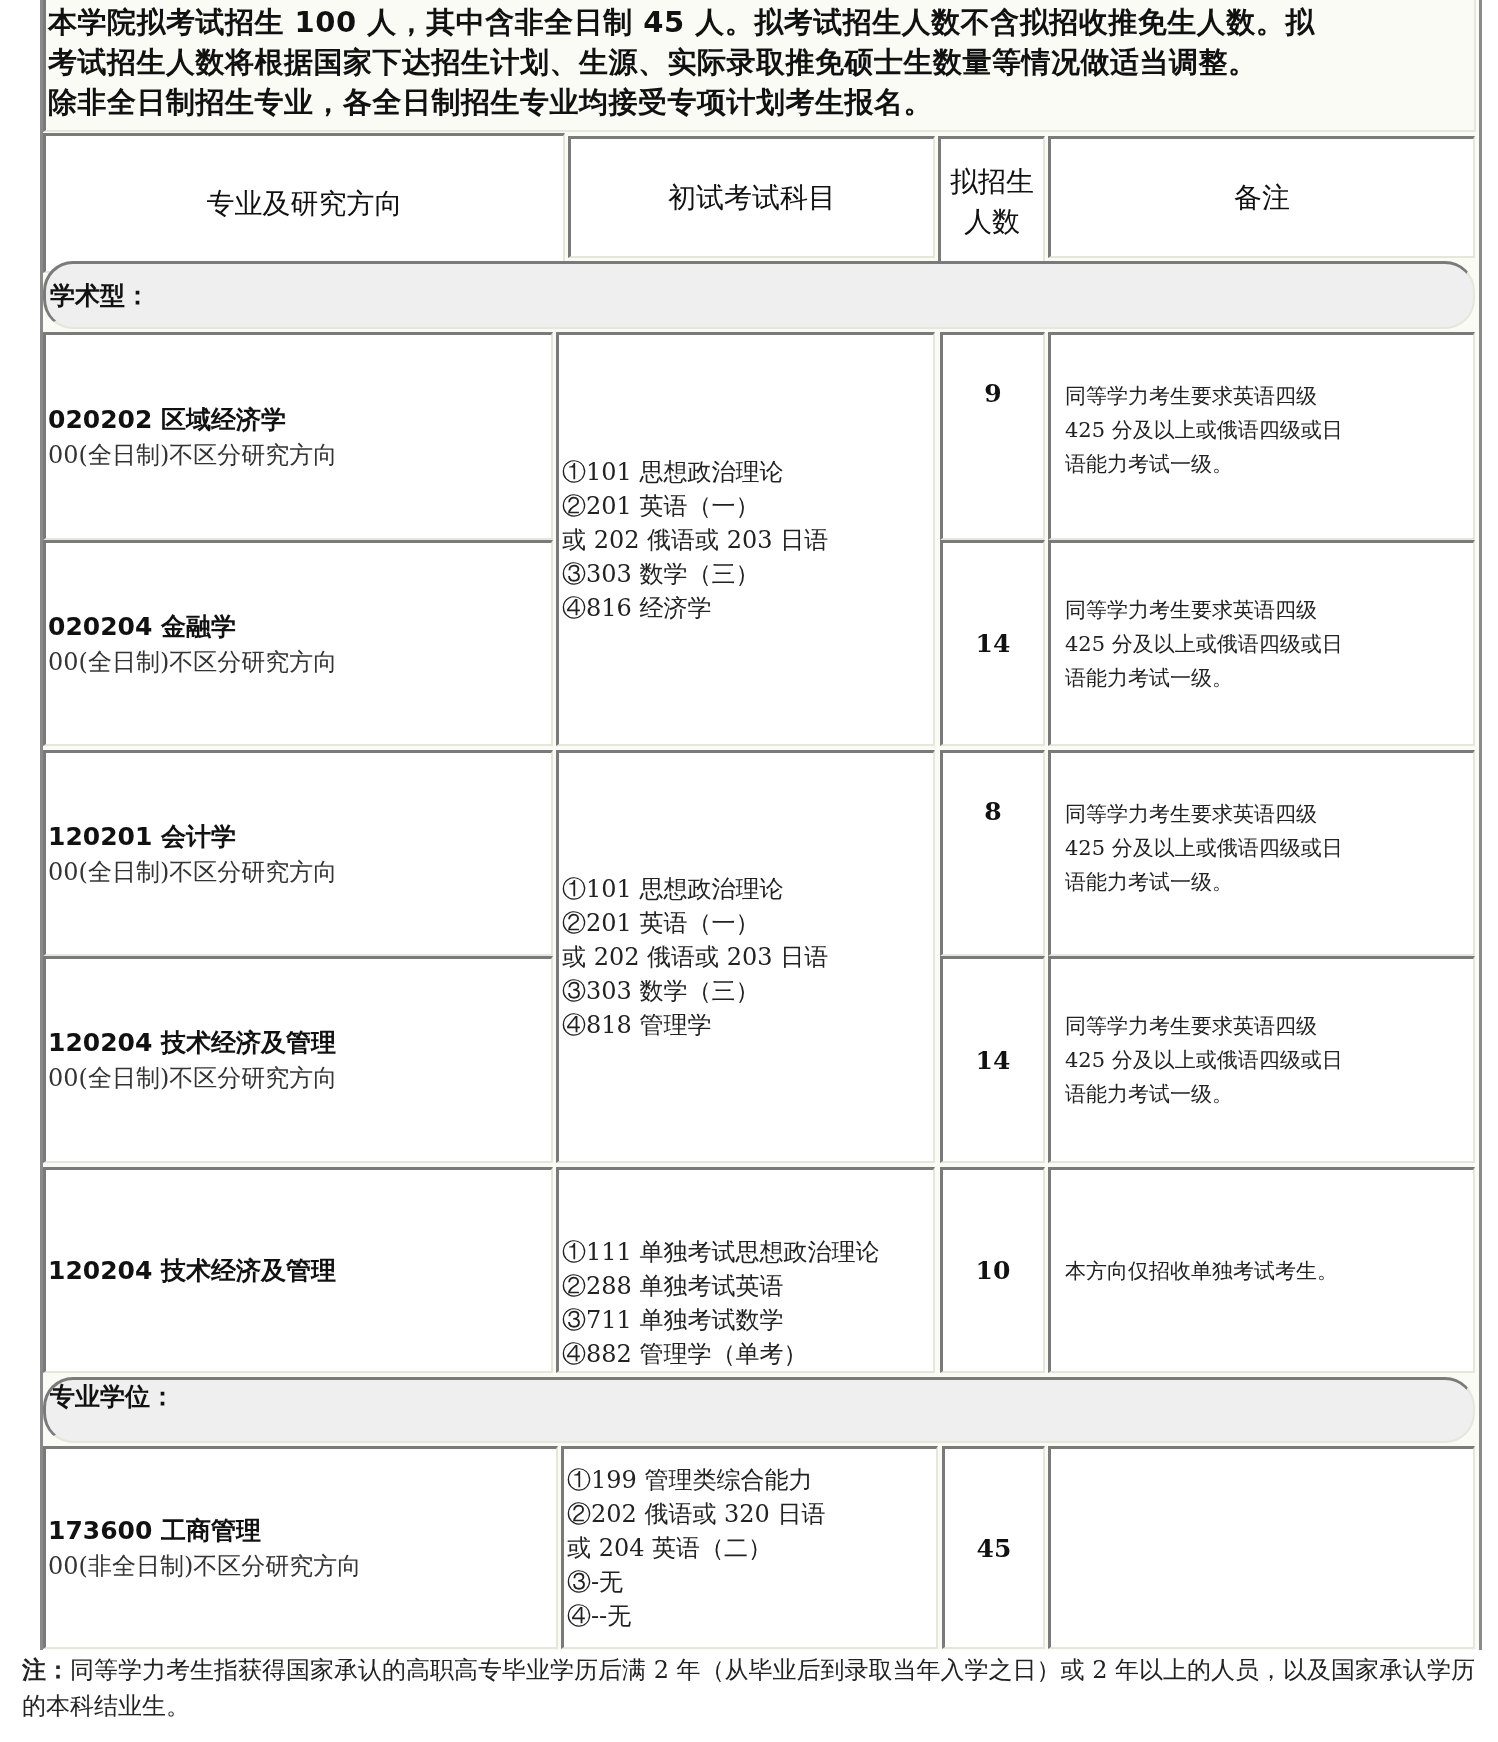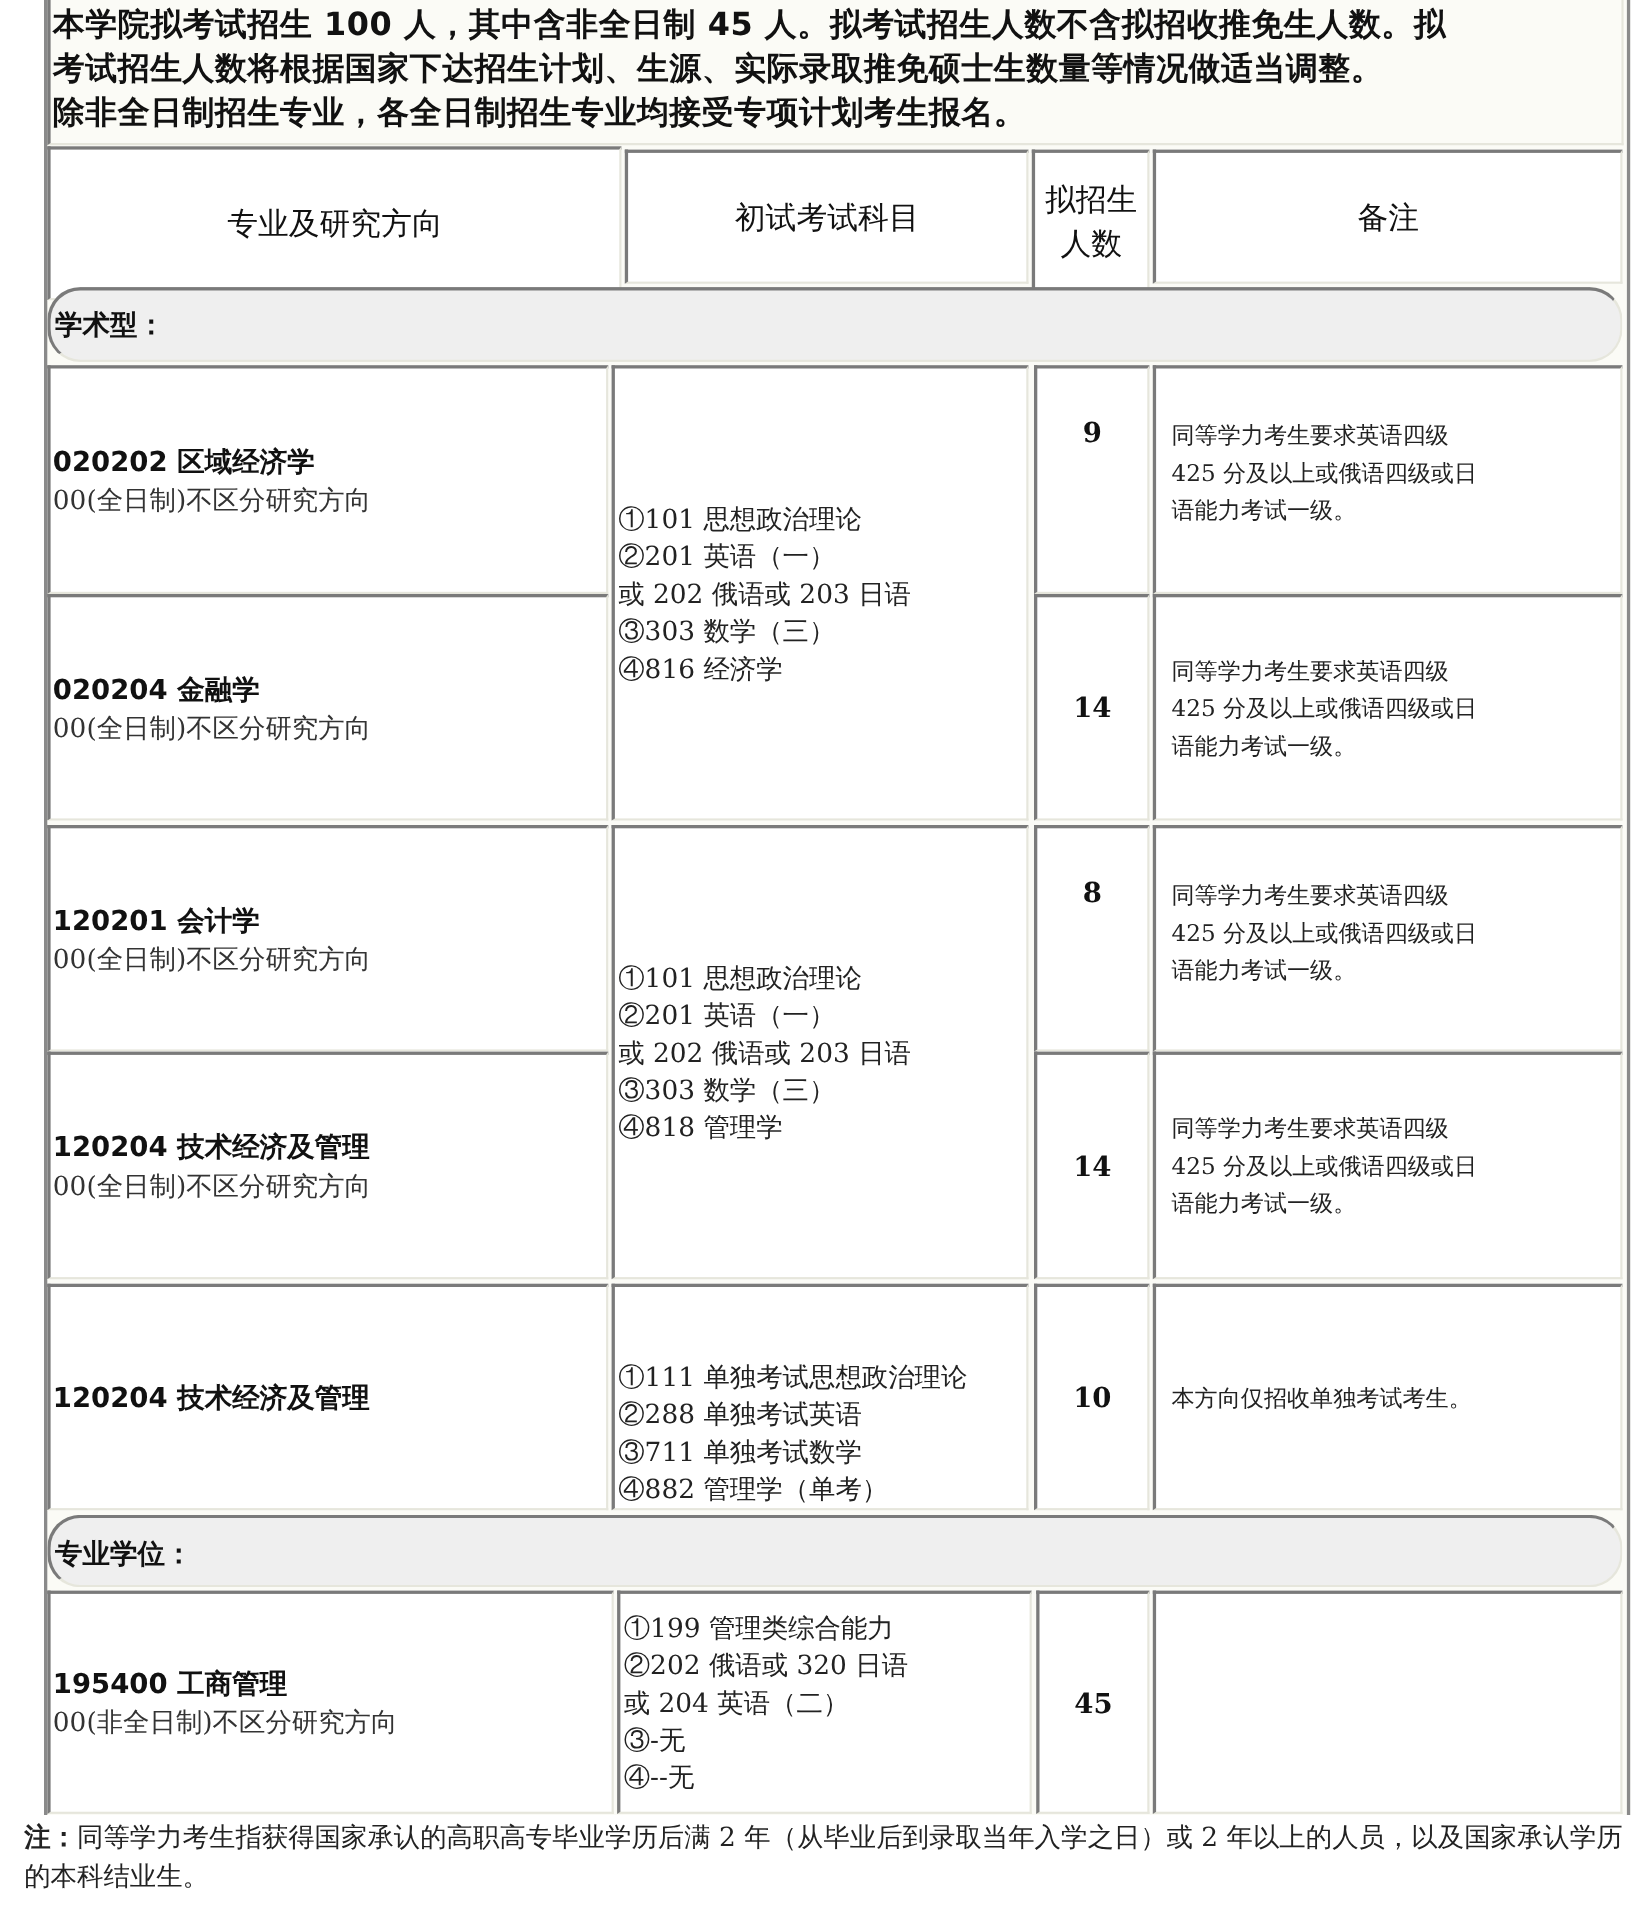--- a/index.html
+++ b/index.html
@@ -132,26 +132,26 @@
   <div>③711 单独考试数学</div>
   <div>④882 管理学（单考）</div>
 </div>
 <div class="cell center num" style="left:940px;top:1167px;width:105px;height:206px;">
   <span>10</span>
 </div>
 <div class="cell note-cell vcenter" style="left:1048px;top:1167px;width:427px;height:206px;">
   <div>本方向仅招收单独考试考生。</div>
 </div>
 
-<div class="cell band band-label" style="left:43px;top:1377px;width:1432px;height:66px;padding-top:16px;">
+<div class="cell band band-label" style="left:43px;top:1377px;width:1432px;height:66px;">
   <span>专业学位：</span>
 </div>
 
 <div class="cell vcenter" style="left:43px;top:1446px;width:515px;height:203px;">
-  <div class="major-code">195400 工商管理</div>
+  <div class="major-code">173600 工商管理</div>
   <div class="major-dir">00(非全日制)不区分研究方向</div>
 </div>
 <div class="cell vcenter subj" style="left:561px;top:1446px;width:377px;height:203px;">
   <div>①199 管理类综合能力</div>
   <div>②202 俄语或 320 日语</div>
   <div>或 204 英语（二）</div>
   <div>③-无</div>
   <div>④--无</div>
 </div>
 <div class="cell center num" style="left:942px;top:1446px;width:103px;height:203px;">

